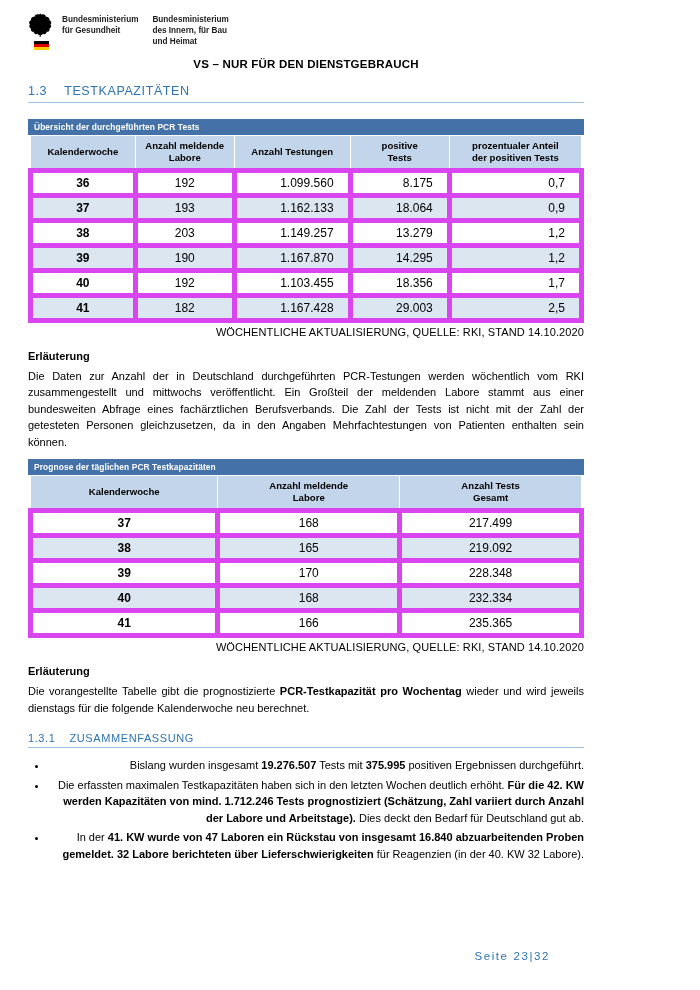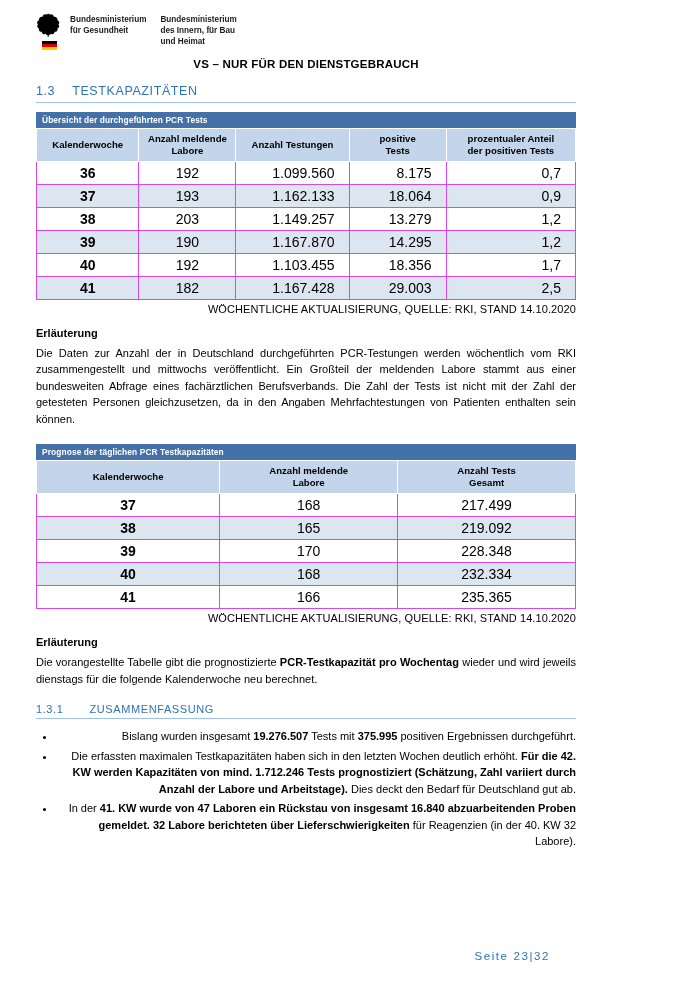--- a/index.html
+++ b/index.html
@@ -13,21 +13,21 @@
     font-family: "Liberation Sans", sans-serif;
     color: #000000;
     position: relative;
     overflow: hidden;
   }
   .page {
     position: relative;
     width: 612px;
     height: 990px;
     box-sizing: border-box;
-    padding: 0 36px;
+    padding: 0 28px;
   }
 
   
   .header {
     display: flex;
     align-items: flex-start;
     padding-top: 12px;
     gap: 8px;
   }
   .eagle {
@@ -63,35 +63,35 @@
     margin-bottom: 14px;
   }
 
   
   .section-head {
     color: #2e74b5;
     font-size: 12.5px;
     letter-spacing: 0.6px;
     border-bottom: 1px solid #9cc3e5;
     padding-bottom: 4px;
-    margin-bottom: 9px;
+    margin-bottom: 16px;
     display: flex;
     gap: 17px;
   }
   .section-head .num { font-weight: normal; }
   .subsection-head {
     color: #2e74b5;
     font-size: 11px;
     letter-spacing: 0.6px;
     border-bottom: 1px solid #9cc3e5;
     padding-bottom: 3px;
     margin-top: 16px;
     margin-bottom: 9px;
     display: flex;
-    gap: 26px;
+    gap: 14px;
   }
 
   
   table {
     border-collapse: collapse;
     width: 100%;
     font-size: 10px;
   }
   .tbl-caption {
     background: #4472a8;
@@ -104,22 +104,22 @@
   table.data th {
     background: #c3d5ea;
     border: 1px solid #ffffff;
     font-size: 9.6px;
     font-weight: bold;
     padding: 4px 5px;
     text-align: center;
     line-height: 1.25;
   }
   table.data td {
-    border: 1px solid #d946ef;
-    font-size: 14px;
+    border: 5px solid #d946ef;
+    font-size: 12px;
     padding: 3px 7px;
     text-align: center;
   }
   table.data tr.odd td { background: #ffffff; }
   table.data tr.even td { background: #dce6f1; }
   table.data td.kw { font-weight: bold; }
   table.data td.num-right { text-align: right; padding-right: 14px; }
   .tbl-source {
     text-align: right;
     font-size: 11px;
@@ -259,21 +259,21 @@
         <td class="num-right">29.003</td>
         <td class="num-right">2,5</td>
       </tr>
     </tbody>
   </table>
   <div class="tbl-source">WÖCHENTLICHE AKTUALISIERUNG, QUELLE: RKI, STAND 14.10.2020</div>
 
   <h4 class="expl">Erläuterung</h4>
   <p class="body">Die Daten zur Anzahl der in Deutschland durchgeführten PCR-Testungen werden wöchentlich vom RKI zusammengestellt und mittwochs veröffentlicht. Ein Großteil der meldenden Labore stammt aus einer bundesweiten Abfrage eines fachärztlichen Berufsverbands. Die Zahl der Tests ist nicht mit der Zahl der getesteten Personen gleichzusetzen, da in den Angaben Mehrfachtestungen von Patienten enthalten sein können.</p>
 
-  <div class="tbl-caption" style="margin-top:17px">Prognose der täglichen PCR Testkapazitäten</div>
+  <div class="tbl-caption" style="margin-top:9px">Prognose der täglichen PCR Testkapazitäten</div>
   <table class="data">
     <thead>
       <tr>
         <th style="width:34%">
           <span>Kalenderwoche</span>
         </th>
         <th style="width:33%">
           <span>Anzahl meldende</span><br>
           <span>Labore</span>
         </th>

